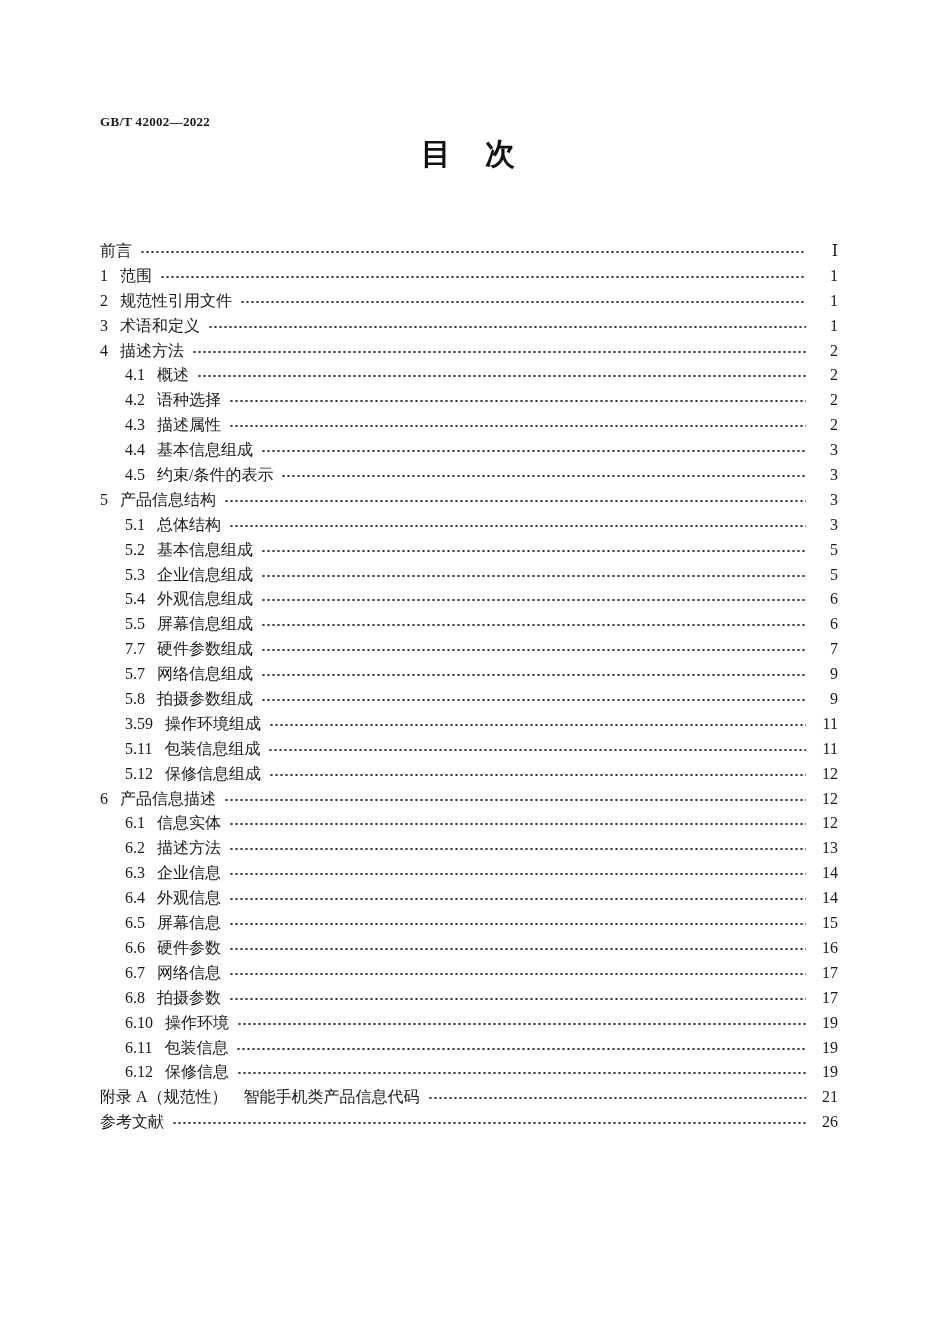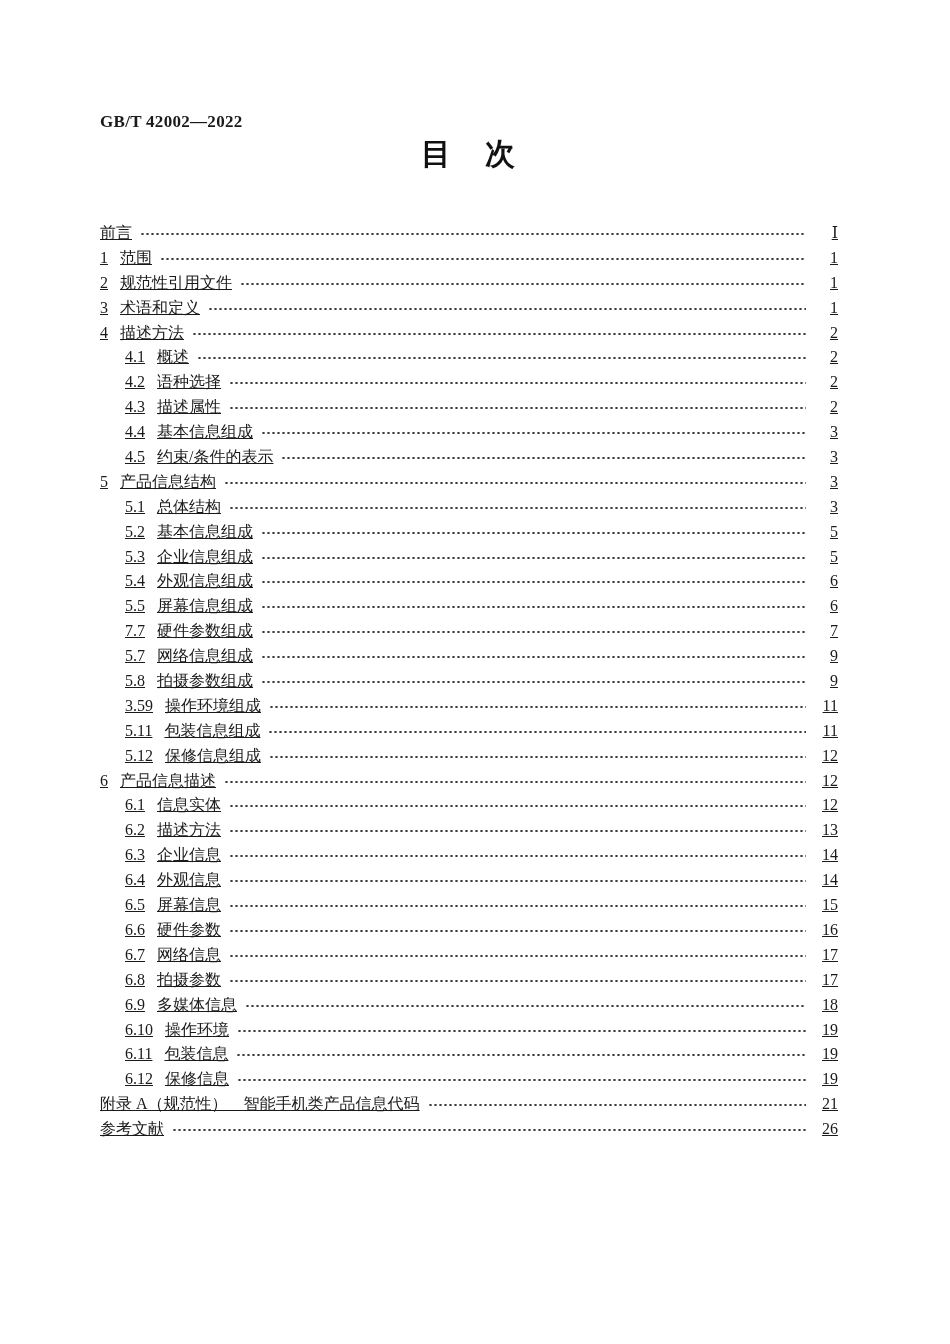--- a/index.html
+++ b/index.html
@@ -16,33 +16,32 @@
     width: 950px;
     height: 1344px;
     padding: 112px 112px 0 100px;
     background: #ffffff;
   }
   .doc-header {
     height: 22px;
   }
   .doc-number {
     font-weight: bold;
-    font-size: 17px;
+    font-size: 13px;
     letter-spacing: 0.3px;
   }
   .toc-title {
     text-align: center;
     font-size: 30px;
     font-weight: bold;
     letter-spacing: 2px;
     color: #111;
   }
   .toc-list {
-    margin-top: 46px;
-    text-decoration: underline;
+    margin-top: 64px;
   }
   .toc-entry {
     display: flex;
     align-items: baseline;
     height: 24.9px;
     font-size: 16px;
     line-height: 24.9px;
     white-space: nowrap;
   }
   .toc-entry.level-1 { padding-left: 25px; }
@@ -291,26 +290,20 @@
     <span class="toc-page">17</span>
   </div>
 
   <div class="toc-entry level-1">
     <span class="toc-num">6.8</span>
     <span class="toc-titletext">拍摄参数</span>
     <span class="leader"></span>
     <span class="toc-page">17</span>
   </div>
 
-  <div class="toc-entry level-1">
-    <span class="toc-num">6.9</span>
-    <span class="toc-titletext">多媒体信息</span>
-    <span class="leader"></span>
-    <span class="toc-page">18</span>
-  </div>
 
   <div class="toc-entry level-1">
     <span class="toc-num">6.10</span>
     <span class="toc-titletext">操作环境</span>
     <span class="leader"></span>
     <span class="toc-page">19</span>
   </div>
 
   <div class="toc-entry level-1">
     <span class="toc-num">6.11</span>

